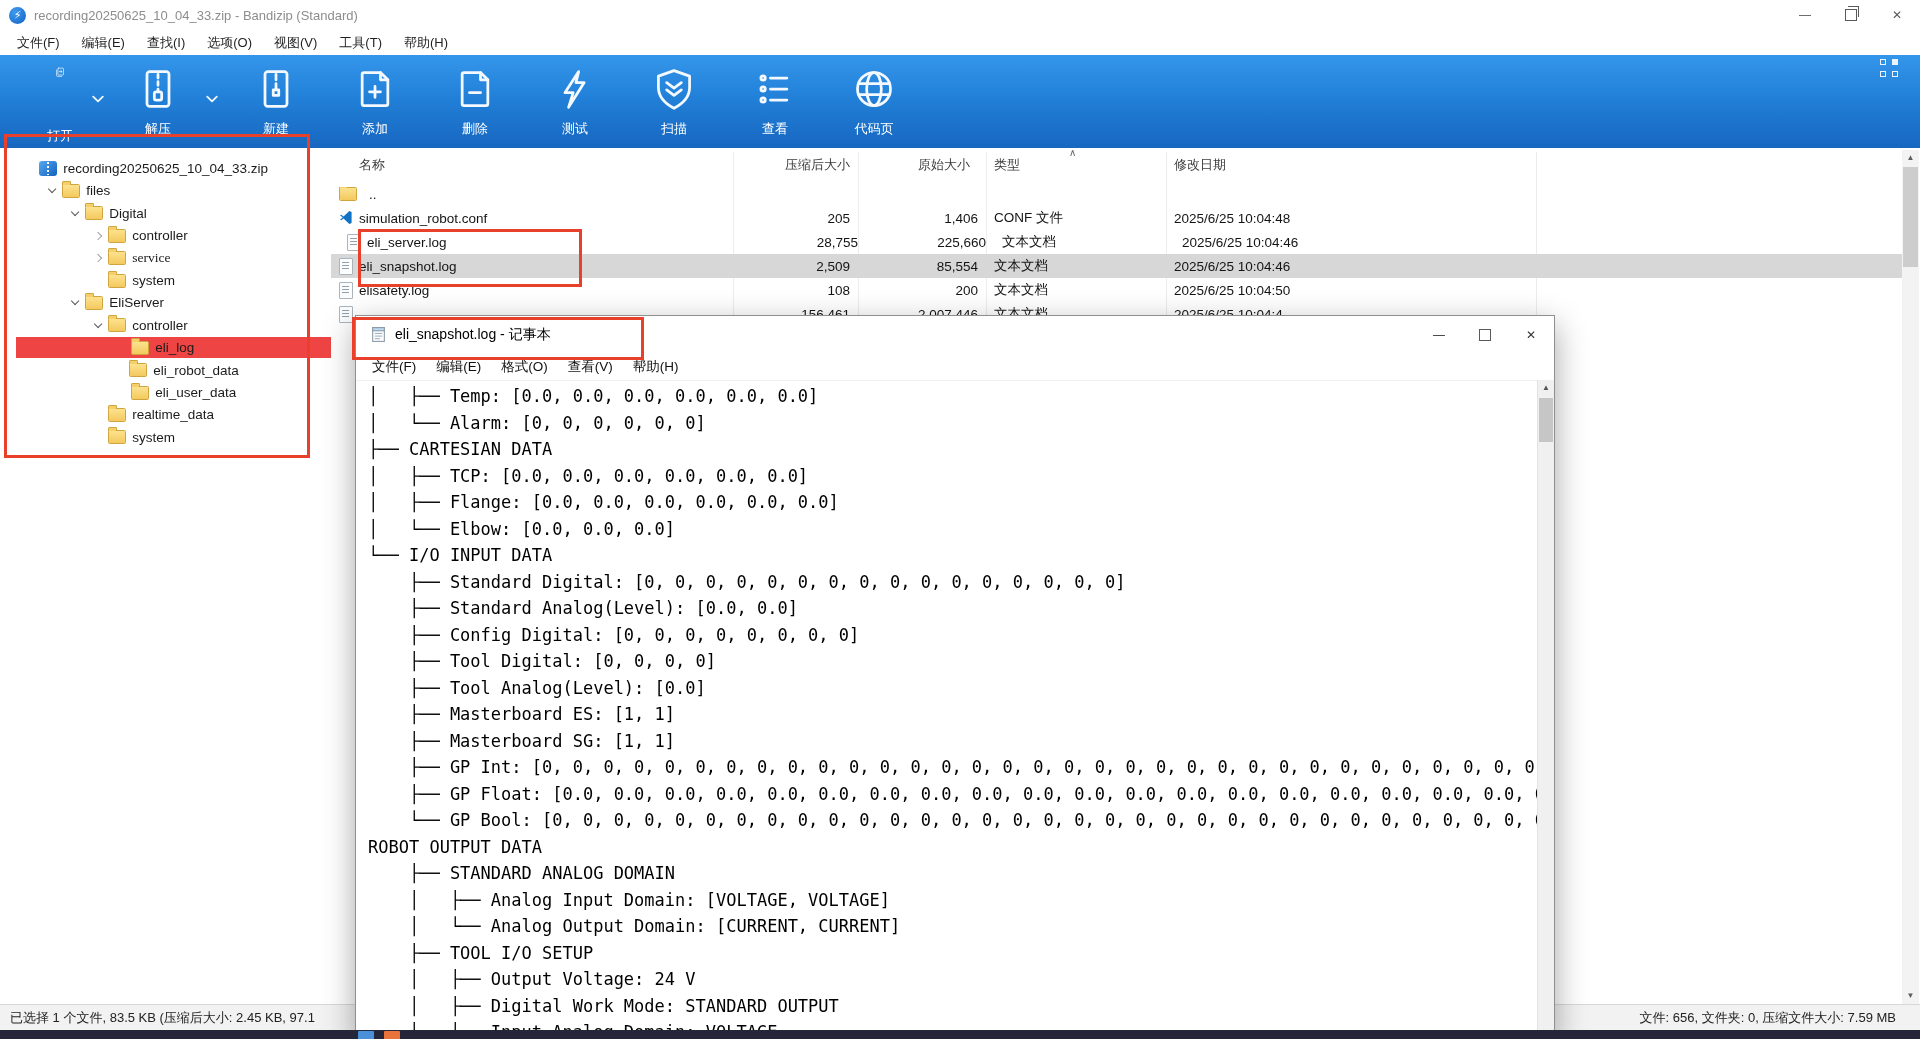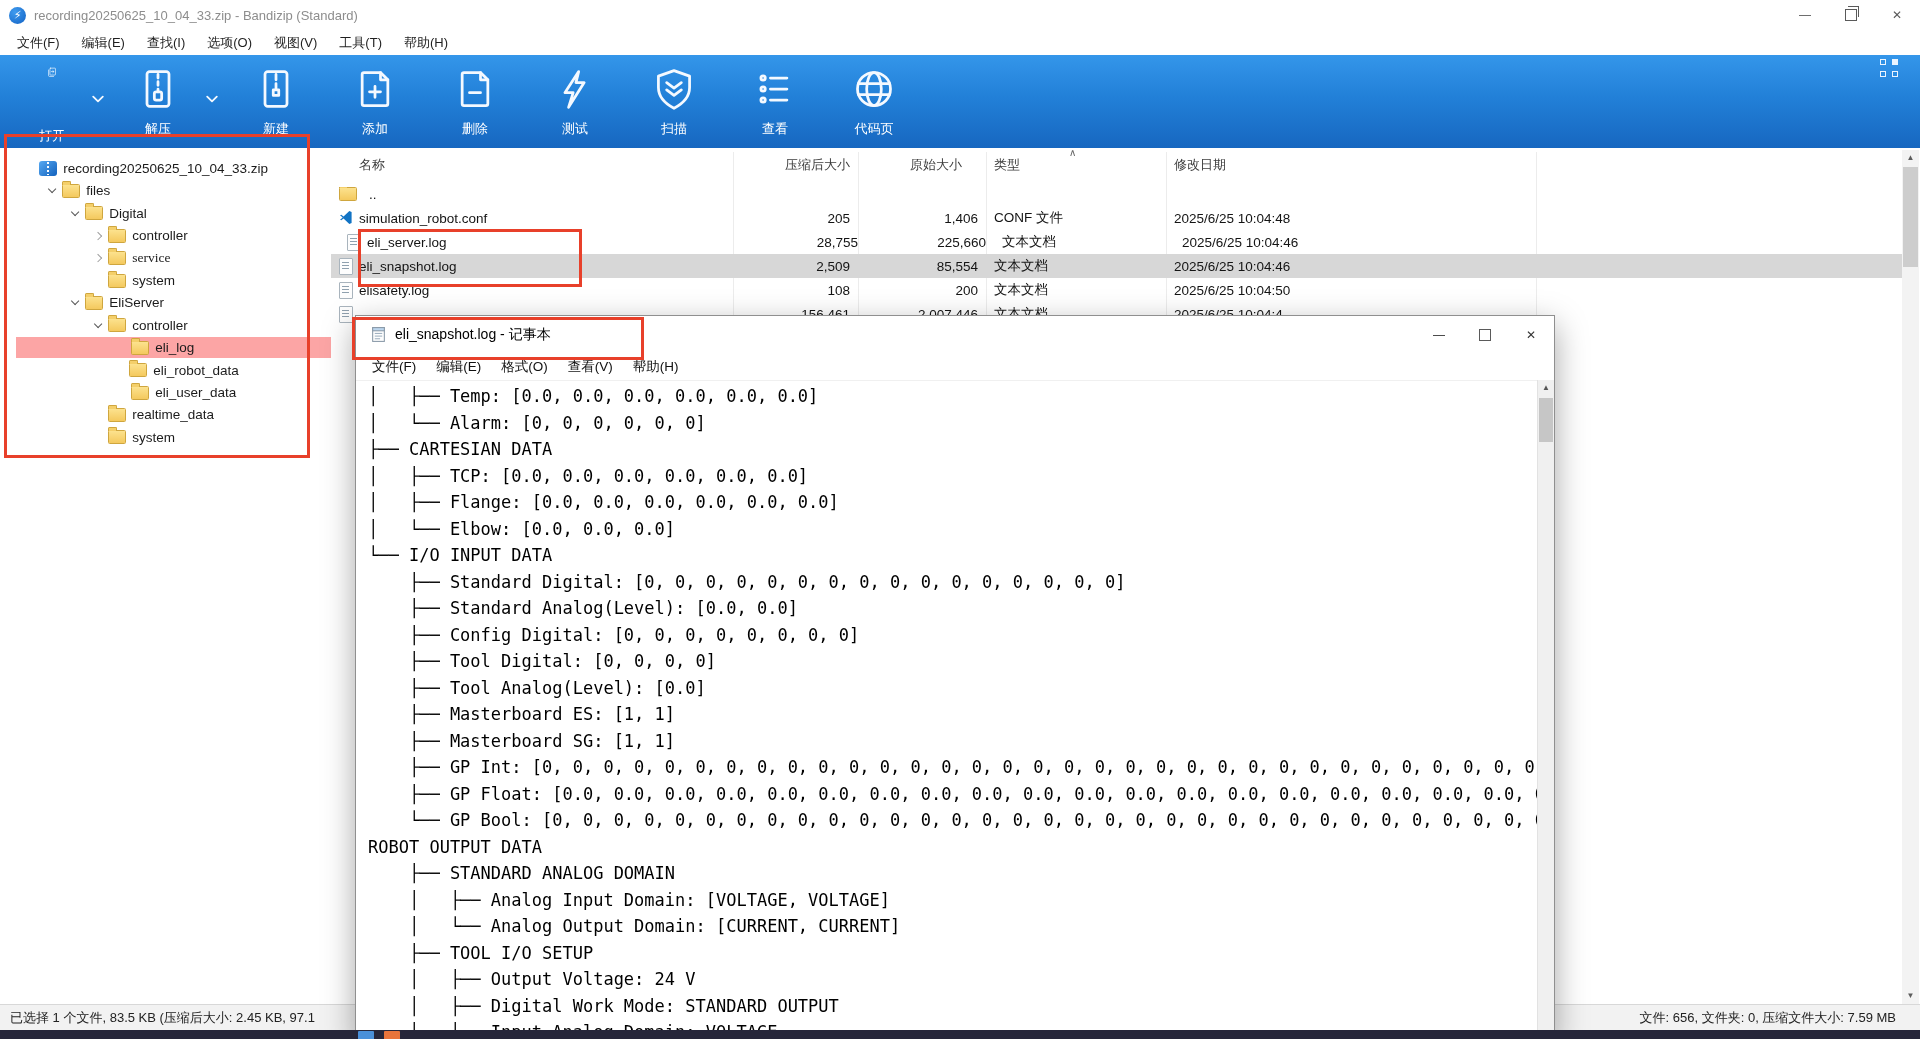--- a/index.html
+++ b/index.html
@@ -23,39 +23,39 @@
   .tbtn svg{width:44px;height:44px;margin-top:4px;}
   .tbtn .tlabel{margin-top:9px;font-size:13px;color:#fff;}
   .tcaret{position:absolute;top:34px;width:14px;height:10px;}
   .grid-ic{position:absolute;right:22px;top:4px;width:18px;height:18px;}
   .grid-ic i{position:absolute;width:6px;height:6px;border:1.4px solid #eaf4ff;box-sizing:border-box;}
   .grid-ic i:nth-child(1){left:0;top:0}.grid-ic i:nth-child(2){right:0;top:0;background:#eaf4ff}
   .grid-ic i:nth-child(3){left:0;bottom:0}.grid-ic i:nth-child(4){right:0;bottom:0}
   
   .treepanel{position:absolute;left:16px;top:148px;width:330px;height:856px;background:#fff;border-right:1px solid #dcdcdc;box-sizing:border-box;overflow:hidden;}
   .trow{position:absolute;left:0;width:330px;height:21px;display:flex;align-items:center;font-size:13.5px;color:#1b1b1b;white-space:nowrap;}
-  .trow.sel{background:#fca5a5;}
+  .trow.sel{background:#ef4444;}
   .chev{display:inline-block;border:solid #595959;border-width:0 1.6px 1.6px 0;padding:2.6px;margin-right:7px;}
   .chev.open{transform:rotate(45deg);margin-top:-3px;}
   .chev.closed{transform:rotate(-45deg);border-color:#9a9a9a;}
   .chev.none{visibility:hidden;}
   .folder{display:inline-block;width:16px;height:12px;background:linear-gradient(#fce28e,#f4c95e);
     border:1px solid #cfa63e;border-radius:1.5px;position:relative;margin-right:6px;flex:0 0 auto;}
   .folder::before{content:"";position:absolute;left:-1px;top:-4px;width:7px;height:3px;background:#f4cf6a;border:1px solid #cfa63e;border-bottom:none;border-radius:1.5px 1.5px 0 0;}
   .zipicon{display:inline-block;width:18px;height:15px;border-radius:3px;margin-right:6px;flex:0 0 auto;
     background:linear-gradient(135deg,#57a9f2,#1261bd);position:relative;}
   .zipicon::before{content:"";position:absolute;left:8px;top:1px;bottom:1px;width:2px;
     background:repeating-linear-gradient(180deg,#fff 0 2px,transparent 2px 4px);}
   
   .listpanel{position:absolute;left:331px;top:148px;width:1571px;height:856px;background:#fff;overflow:hidden;}
   .colline{position:absolute;top:4px;bottom:0;width:1px;background:#ececec;}
   .lheader{position:absolute;left:0;top:2px;height:30px;width:1571px;display:grid;
     grid-template-columns:402px 125px 128px 180px 370px 1fr;align-items:center;font-size:13px;color:#3c3c3c;}
   .lheader .hc{padding:0 8px;}
-  .lheader .num{text-align:left;margin-left:44px;}
+  .lheader .num{text-align:center;margin-left:44px;}
   .sortcaret{position:absolute;font-size:10px;color:#666;top:-1px;}
   .lrow{position:absolute;left:0;width:1571px;height:24px;display:grid;
     grid-template-columns:402px 125px 128px 180px 370px 1fr;align-items:center;font-size:13.5px;color:#141414;}
   .lrow.sel{background:#d7d7d7;}
   .lrow .cell{padding:0 8px;white-space:nowrap;overflow:hidden;}
   .lrow .num{text-align:right;font-variant-numeric:tabular-nums;}
   .namecell{display:flex;align-items:center;gap:6px;}
   .docicon{display:inline-block;width:12px;height:15px;background:#fdfdfd;border:1px solid #a9b4bd;border-radius:1px;position:relative;flex:0 0 auto;}
   .docicon::before{content:"";position:absolute;left:2px;top:3px;width:7px;height:1.4px;background:#8fa0ae;box-shadow:0 3px 0 #8fa0ae,0 6px 0 #8fa0ae;}
   
@@ -115,21 +115,21 @@
       <span class="mi">帮助(H)</span>
     </div>
 
   <div class="toolbar" id="bz-toolbar">
     <div class="grid-ic">
         <i></i>
         <i></i>
         <i></i>
         <i></i>
       </div>
-  <div class="tbtn" style="left: 16px; gap: 40px;">
+  <div class="tbtn" style="left: 24px; gap: 40px;">
         <svg viewBox="0 0 24 24">
           <path fill="none" stroke="#f4f9ff" stroke-width="1.5" stroke-linecap="round" stroke-linejoin="round" d="M4.5 6.5v12a2 2 0 0 0 2 2h9"></path>
           <rect fill="none" stroke="#f4f9ff" stroke-width="1.5" stroke-linecap="round" stroke-linejoin="round" x="7.5" y="2.5" width="12" height="15" rx="1.2"></rect>
           <path fill="none" stroke="#f4f9ff" stroke-width="1.5" stroke-linecap="round" stroke-linejoin="round" d="M10.5 10h5.5M13.7 7.6L16.2 10l-2.5 2.4"></path>
         </svg>
         <span class="tlabel">打开</span>
       </div>
       <div class="tcaret" style="left: 92px;"><svg viewBox="0 0 10 6" width="12" height="8">
           <path d="M1 1l4 4 4-4" fill="none" stroke="#f4f9ff" stroke-width="1.5" stroke-linecap="round" stroke-linejoin="round"></path>
         </svg></div>

